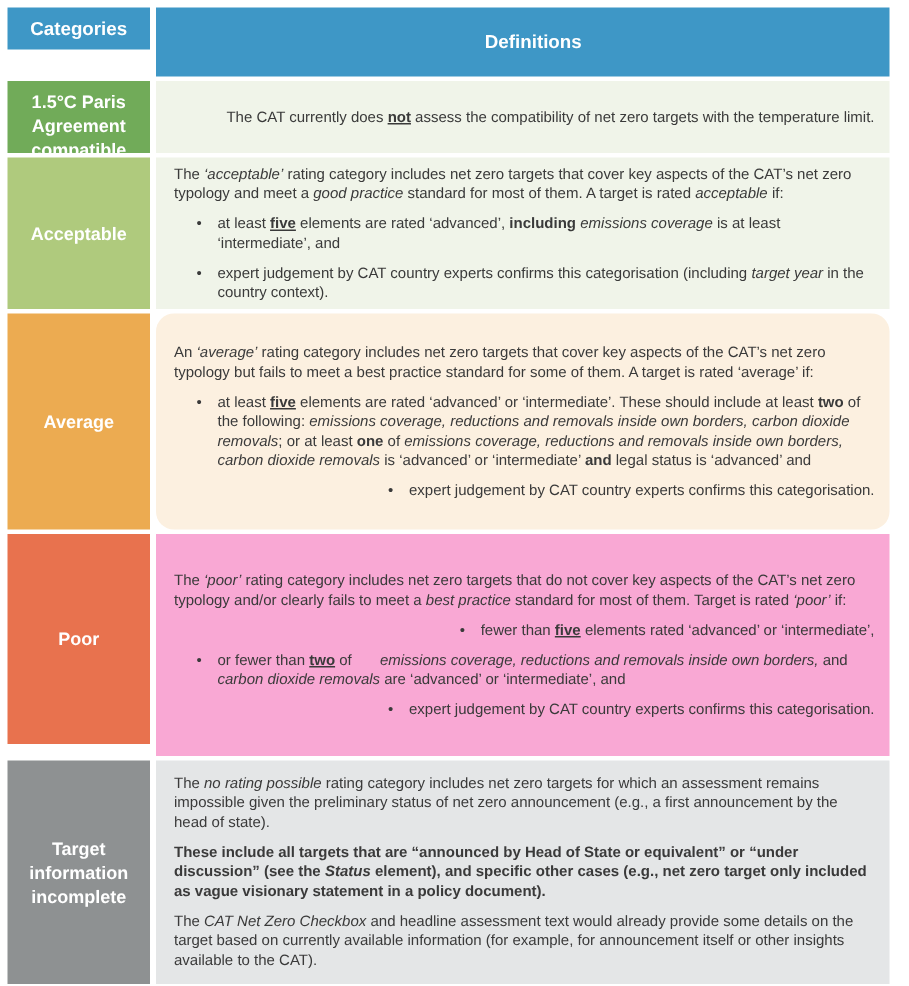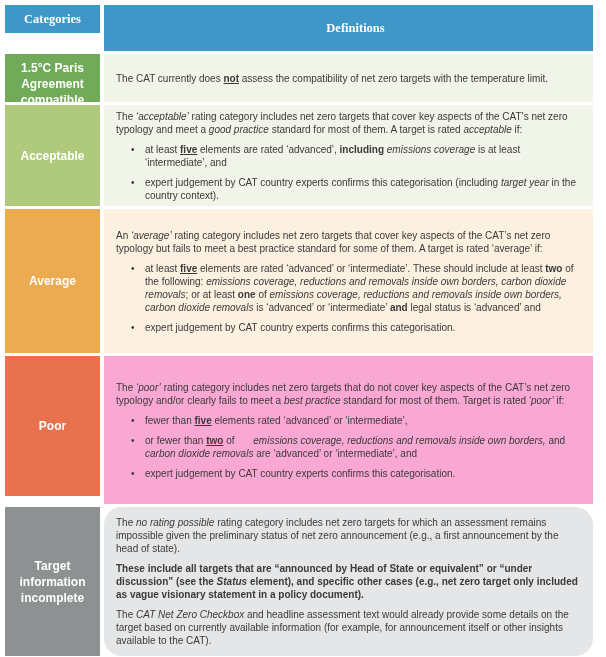--- a/index.html
+++ b/index.html
@@ -3,35 +3,35 @@
 <meta charset="utf-8">
 <style>
   html,body{margin:0;padding:0;background:#ffffff;}
   .page{
     width:606px;height:657px;box-sizing:border-box;
     padding:5px 13px 9px 5px;background:#ffffff;
     font-family:"Liberation Sans",sans-serif;
     position:relative;overflow:hidden;
   }
   .row{display:flex;margin-bottom:3px;}
-  .cell{box-sizing:border-box;}
+  .cell{box-sizing:border-box;align-items:flex-end;}
   .cat{
     width:95px;margin-right:4px;flex:none;
     display:flex;align-items:center;justify-content:center;
     text-align:center;color:#ffffff;font-weight:bold;
     font-size:12px;line-height:16px;overflow:hidden;
     padding:0 4px;
   }
   .def{
     width:489px;flex:none;
     display:flex;flex-direction:column;justify-content:center;
     padding:5px 10px 5px 12px;overflow:hidden;
     color:#3a3a3a;font-size:10px;line-height:13px;
   }
-  .header-row{margin-bottom:3px;font-family:Liberation Serif, serif;}
+  .header-row{margin-bottom:3px;}
   .header-row .cat{height:28px;font-size:12.5px;padding-top:0;}
   .header-row .def{
     height:46px;flex-direction:row;align-items:center;justify-content:center;
     font-weight:bold;color:#ffffff;font-size:12.5px;padding-left:24px;
   }
   .para{margin:3.5px 0;}
   .bullet{display:flex;margin:3.5px 0 3.5px 15px;}
   .bullet .dot{flex:none;width:14px;font-size:10px;}
   .bullet .btext{flex:1;}
   
@@ -69,21 +69,21 @@
             <span class="dot">•</span>
             <span class="btext"><span>expert judgement by CAT country experts confirms this categorisation (including </span><span style="font-style: italic;">target year</span><span> in the country context).</span></span>
           </div>
         </div>
   </div>
 
   <div class="row r2">
     <div class="cell cat" style="background: rgb(236, 171, 81); height: 144px;">
       <span class="cat-label">Average</span>
     </div>
-    <div class="cell def" style="background: rgb(252, 240, 224); height: 144px;">
+    <div class="cell def" style="background: rgb(252, 240, 224); height: 144px; border-radius: 12px;">
           <div class="para"><span>An </span><span style="font-style: italic;">‘average’</span><span> rating category includes net zero targets that cover key aspects of the CAT’s net zero typology but fails to meet a best practice standard for some of them. A target is rated ‘average’ if:</span></div>
           <div class="bullet">
             <span class="dot">•</span>
             <span class="btext"><span>at least </span><span style="font-weight: bold; text-decoration: underline;">five</span><span> elements are rated ‘advanced’ or ‘intermediate’. These should include at least </span><span style="font-weight: bold;">two</span><span> of the following: </span><span style="font-style: italic;">emissions coverage, reductions and removals inside own borders, carbon dioxide removals</span><span>; or at least </span><span style="font-weight: bold;">one</span><span> of </span><span style="font-style: italic;">emissions coverage, reductions and removals inside own borders, carbon dioxide removals</span><span> is ‘advanced’ or ‘intermediate’ </span><span style="font-weight: bold;">and</span><span> legal status is ‘advanced’ and</span></span>
           </div>
           <div class="bullet">
             <span class="dot">•</span>
             <span class="btext"><span>expert judgement by CAT country experts confirms this categorisation.</span></span>
           </div>
         </div>
@@ -107,21 +107,21 @@
             <span class="dot">•</span>
             <span class="btext"><span>expert judgement by CAT country experts confirms this categorisation.</span></span>
           </div>
         </div>
   </div>
 
   <div class="row r4">
     <div class="cell cat" style="background: rgb(142, 145, 146); height: 149px;">
       <span class="cat-label">Target information incomplete</span>
     </div>
-    <div class="cell def" style="background: rgb(228, 230, 231); height: 149px; border-radius: 18px;">
+    <div class="cell def" style="background: rgb(228, 230, 231); height: 149px;">
           <div class="para"><span>The </span><span style="font-style: italic;">no rating possible</span><span> rating category includes net zero targets for which an assessment remains impossible given the preliminary status of net zero announcement (e.g., a first announcement by the head of state).</span></div>
           <div class="para"><span style="font-weight: bold;">These include all targets that are “announced by Head of State or equivalent” or “under discussion” (see the </span><span style="font-weight: bold; font-style: italic;">Status</span><span style="font-weight: bold;"> element), and specific other cases (e.g., net zero target only included as vague visionary statement in a policy document).</span></div>
           <div class="para"><span>The </span><span style="font-style: italic;">CAT Net Zero Checkbox</span><span> and headline assessment text would already provide some details on the target based on currently available information (for example, for announcement itself or other insights available to the CAT).</span></div>
         </div>
   </div>
 
   <div class="row r5">
     <div class="cell def" style="background: rgb(197, 200, 202); height: 37px; padding-left: 45px;">
           <div class="para"><span>The country has no net zero target communicated or submitted.</span></div>
         </div>

